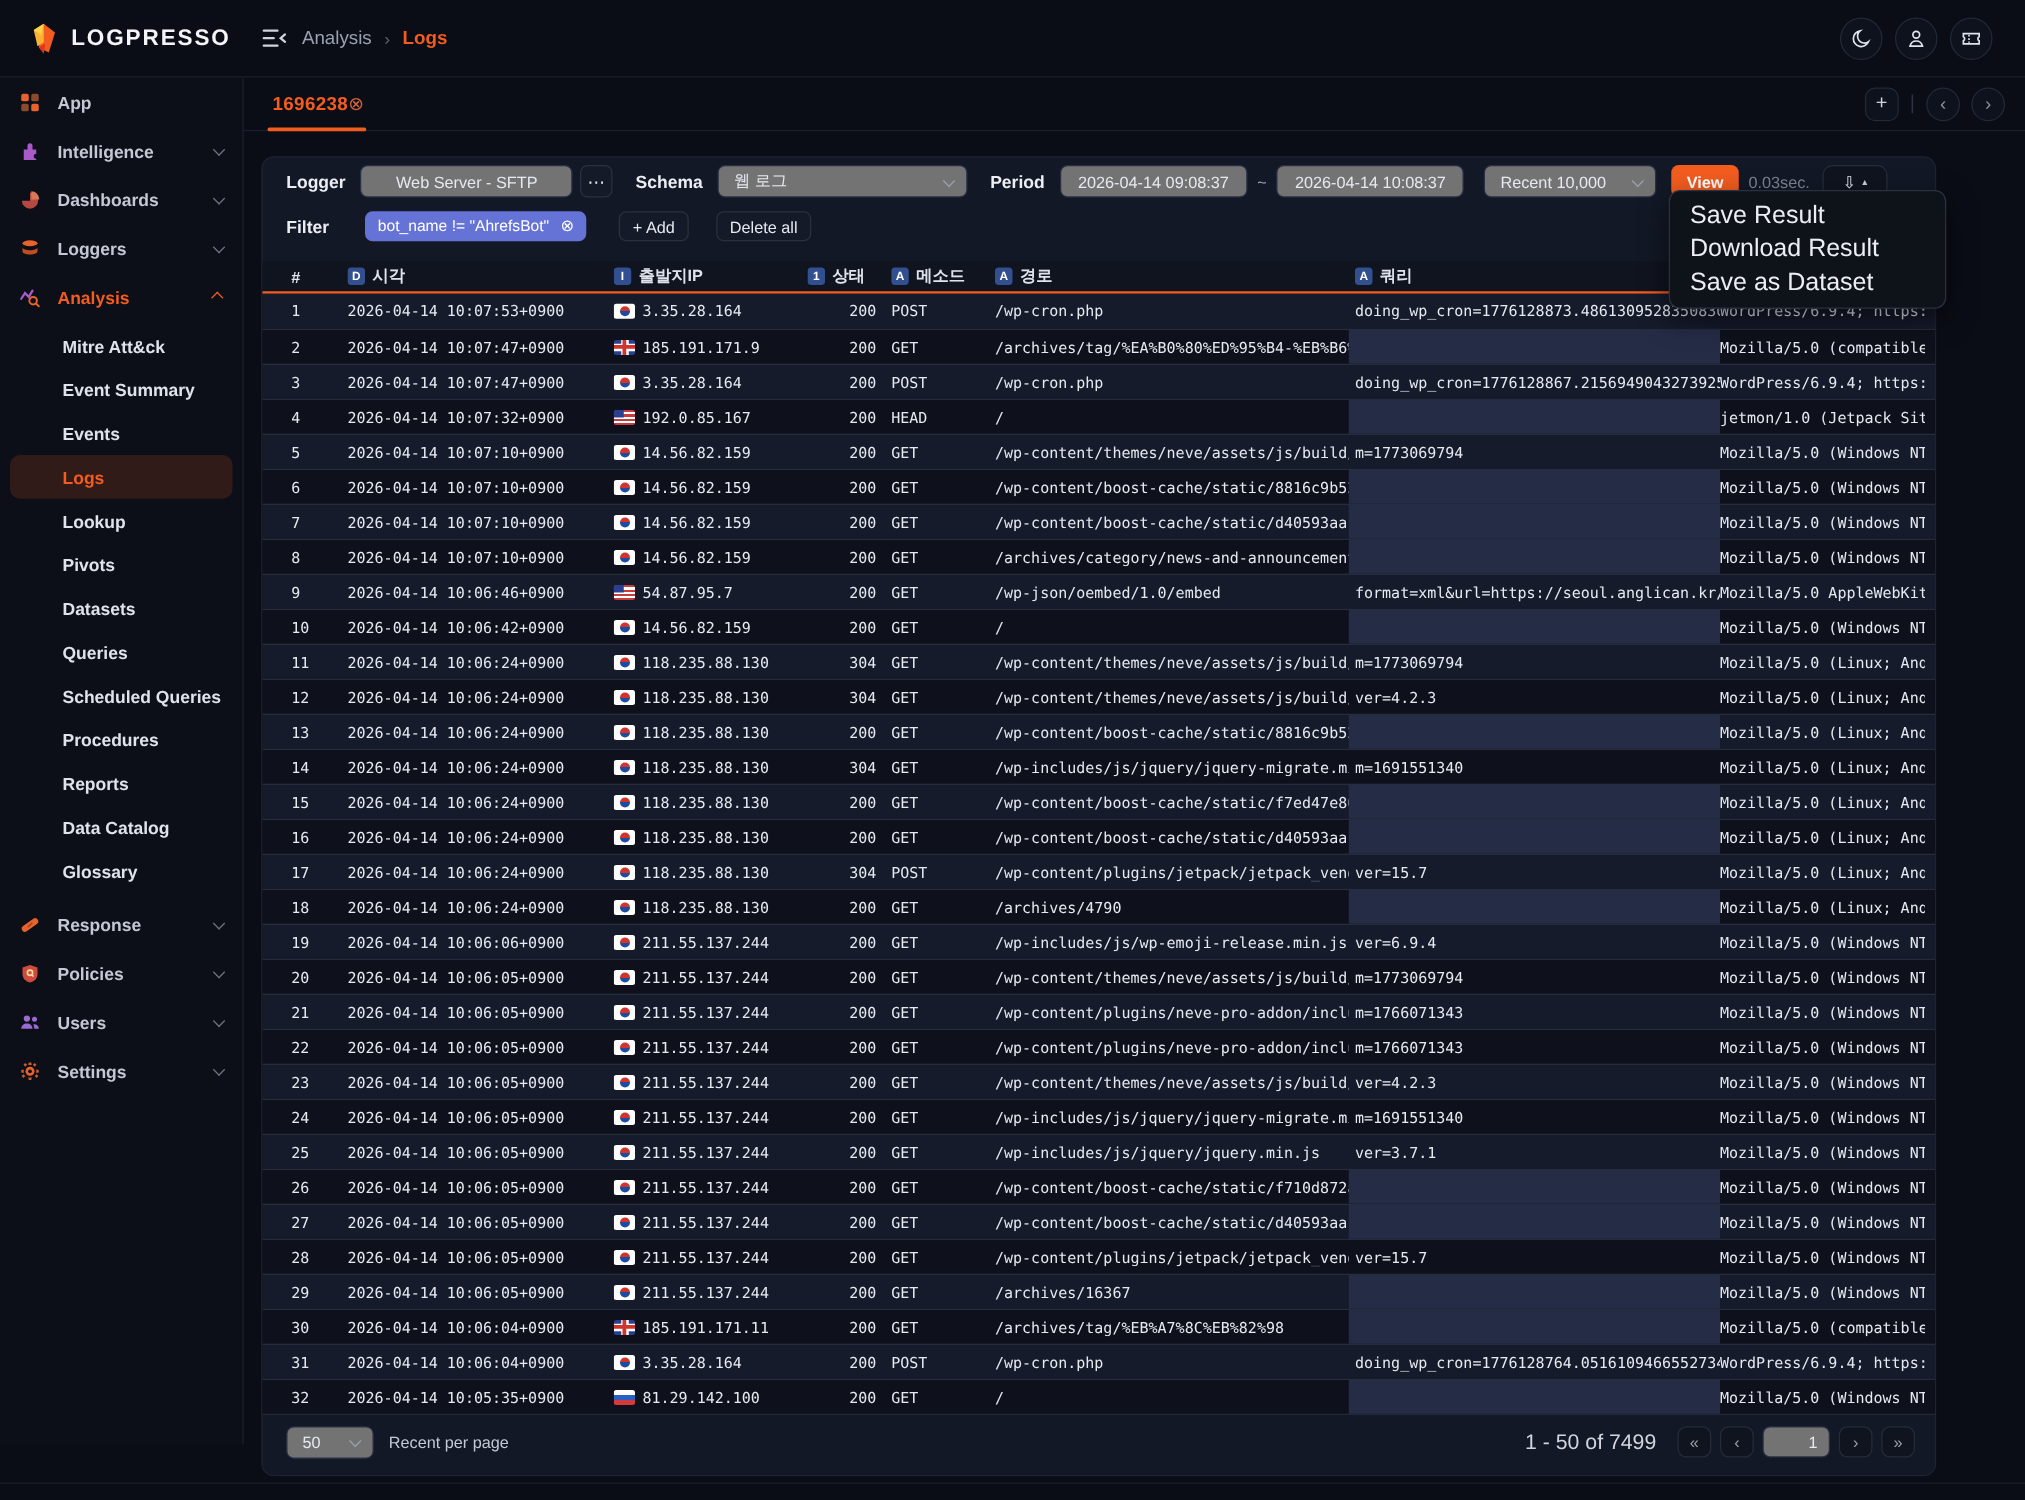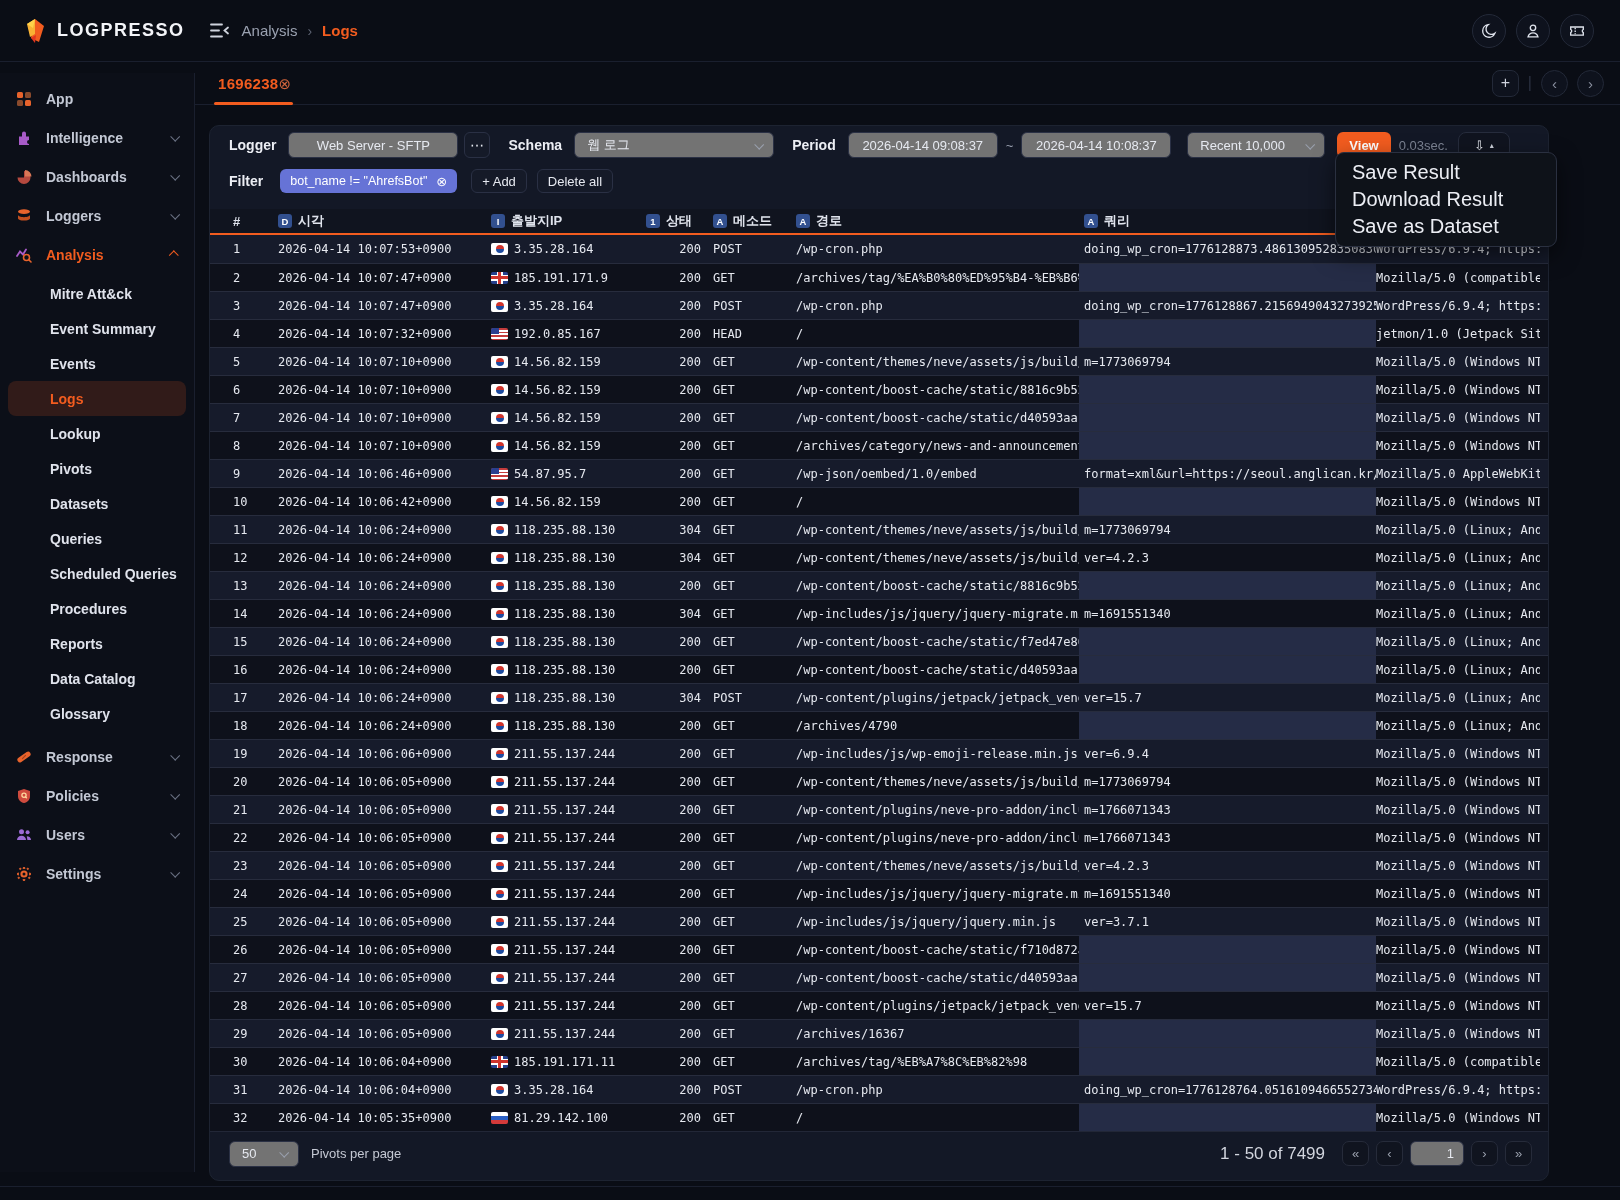--- a/index.html
+++ b/index.html
@@ -13,21 +13,21 @@
   .brand-name { font-size:18px; font-weight:bold; letter-spacing:1.5px; color:#f3f4f8; }
   .collapse-btn { margin-left:24px; background:none; border:none; cursor:pointer; display:flex; align-items:center; }
   .breadcrumb { display:flex; align-items:center; gap:10px; margin-left:12px; font-size:15px; }
   .bc-a { color:#9aa1b0; }
   .bc-sep { color:#5d6372; font-size:14px; }
   .bc-b { color:#f25c1f; font-weight:600; }
   .top-actions { margin-left:auto; margin-right:26px; display:flex; gap:10px; }
   .round-btn { width:34px; height:34px; border-radius:50%; border:1px solid #232938; background:#0e121d; display:flex; align-items:center; justify-content:center; cursor:pointer; }
 
   
-  .sidebar { position:absolute; top:73px; left:0; width:195px; height:1099px; background:#0c0f18; border-right:1px solid #1a1f2e; padding-top:6px; z-index:5; }
+  .sidebar { position:absolute; top:56px; left:0; width:195px; height:1099px; background:#0c0f18; border-right:1px solid #1a1f2e; padding-top:6px; z-index:5; }
   .side-item { height:39px; display:flex; align-items:center; padding:0 16px; cursor:pointer; }
   .side-item .sicon { width:18px; height:18px; margin-right:12px; display:flex; align-items:center; }
   .side-item .slabel { font-size:14px; font-weight:bold; color:#c3c8d4; }
   .side-item.active-section .slabel { color:#f25c1f; }
   .side-item .chev { margin-left:auto; color:#6c7384; }
   .side-item.active-section .chev { color:#f25c1f; }
   .sub-list { padding:2px 0 6px 0; }
   .sub-item { height:35px; display:flex; align-items:center; padding-left:42px; font-size:14px; font-weight:bold; color:#e0e3ec; cursor:pointer; margin:0 8px; border-radius:8px; }
   .sub-item.active { background:rgba(242,92,31,0.16); color:#f25c1f; }
   .chev { display:inline-block; width:7px; height:7px; border-right:1.7px solid currentColor; border-bottom:1.7px solid currentColor; transform:rotate(45deg) translateY(-1px); }
@@ -41,21 +41,21 @@
   .tab-close { color:#d0643c; font-size:15px; cursor:pointer; line-height:1; }
   .tab-underline { position:absolute; left:19px; right:16px; bottom:-1px; height:3px; background:#f25c1f; border-radius:2px; }
   .tab-actions { position:absolute; right:16px; top:0; height:100%; display:flex; align-items:center; gap:9px; }
   .sq-btn { width:27px; height:27px; border-radius:8px; border:1px solid #232938; background:#0e121d; color:#cfd3dd; display:flex; align-items:center; justify-content:center; font-size:16px; cursor:pointer; }
   .sq-btn.circ { border-radius:50%; color:#8a90a0; font-size:15px; }
   .tab-sep { color:#2c3242; font-size:16px; }
 
   
   .panel { position:relative; margin:20px 71px 0 14px; width:1340px; height:1056px; background:#131826; border:1px solid #1d2331; border-radius:10px; padding:6px 0 16px 0; }
   .crow { display:flex; align-items:center; padding-left:19px; height:26px; }
-  .crow.filter-row { margin-top:11px; height:24px; }
+  .crow.filter-row { margin-top:11px; height:24px;gap:12px; }
   .clabel { font-size:14px; font-weight:bold; color:#eceef4; }
   .cinput { background:#737373; border:1px solid #2a3044; border-radius:6px; height:26px; color:#e6e9f0; font-size:13px; display:flex; align-items:center; justify-content:center; }
   .cinput.left { justify-content:flex-start; padding-left:12px; }
   .sel-chev { margin-left:auto; margin-right:11px; color:#9aa0ae; }
   .ctl-btn { background:#151a28; border:1px solid #2a3044; border-radius:6px; height:24px; padding:0 10px; color:#e6e9f0; font-size:13px; display:flex; align-items:center; cursor:pointer; }
   .more-btn { width:26px; height:26px; padding:0; justify-content:center; font-size:14px; letter-spacing:1px; height:26px; }
   .view-btn { background:#f25c1f; border:none; border-radius:6px; height:26px; padding:0 12px; color:#fff; font-size:13px; font-weight:bold; cursor:pointer; }
   .elapsed { color:#7d8494; font-size:13px; }
   .dl-btn { background:#10141f; border:1px solid #262c3c; border-radius:8px; height:27px; width:52px; display:flex; align-items:center; justify-content:center; gap:5px; color:#e6e9f0; cursor:pointer; }
   .dl-btn .caret { font-size:8px; color:#cfd3dd; }
@@ -680,21 +680,21 @@
             <span class="col-query empty"></span>
             <span class="col-ua">Mozilla/5.0 (Windows NT</span>
           </div>
         </div>
 
       <div class="tfooter">
         <div class="cinput left psize">
           <span>50</span>
           <span class="chev sel-chev"></span>
         </div>
-        <span class="ipp-label">Pivots per page</span>
+        <span class="ipp-label">Recent per page</span>
         <div class="pager">
           <span class="range">1 - 50 of 7499</span>
           <button class="pg-btn">«</button>
           <button class="pg-btn">‹</button>
           <div class="cinput pg-input">1</div>
           <button class="pg-btn">›</button>
           <button class="pg-btn">»</button>
         </div>
       </div>
     </section>

